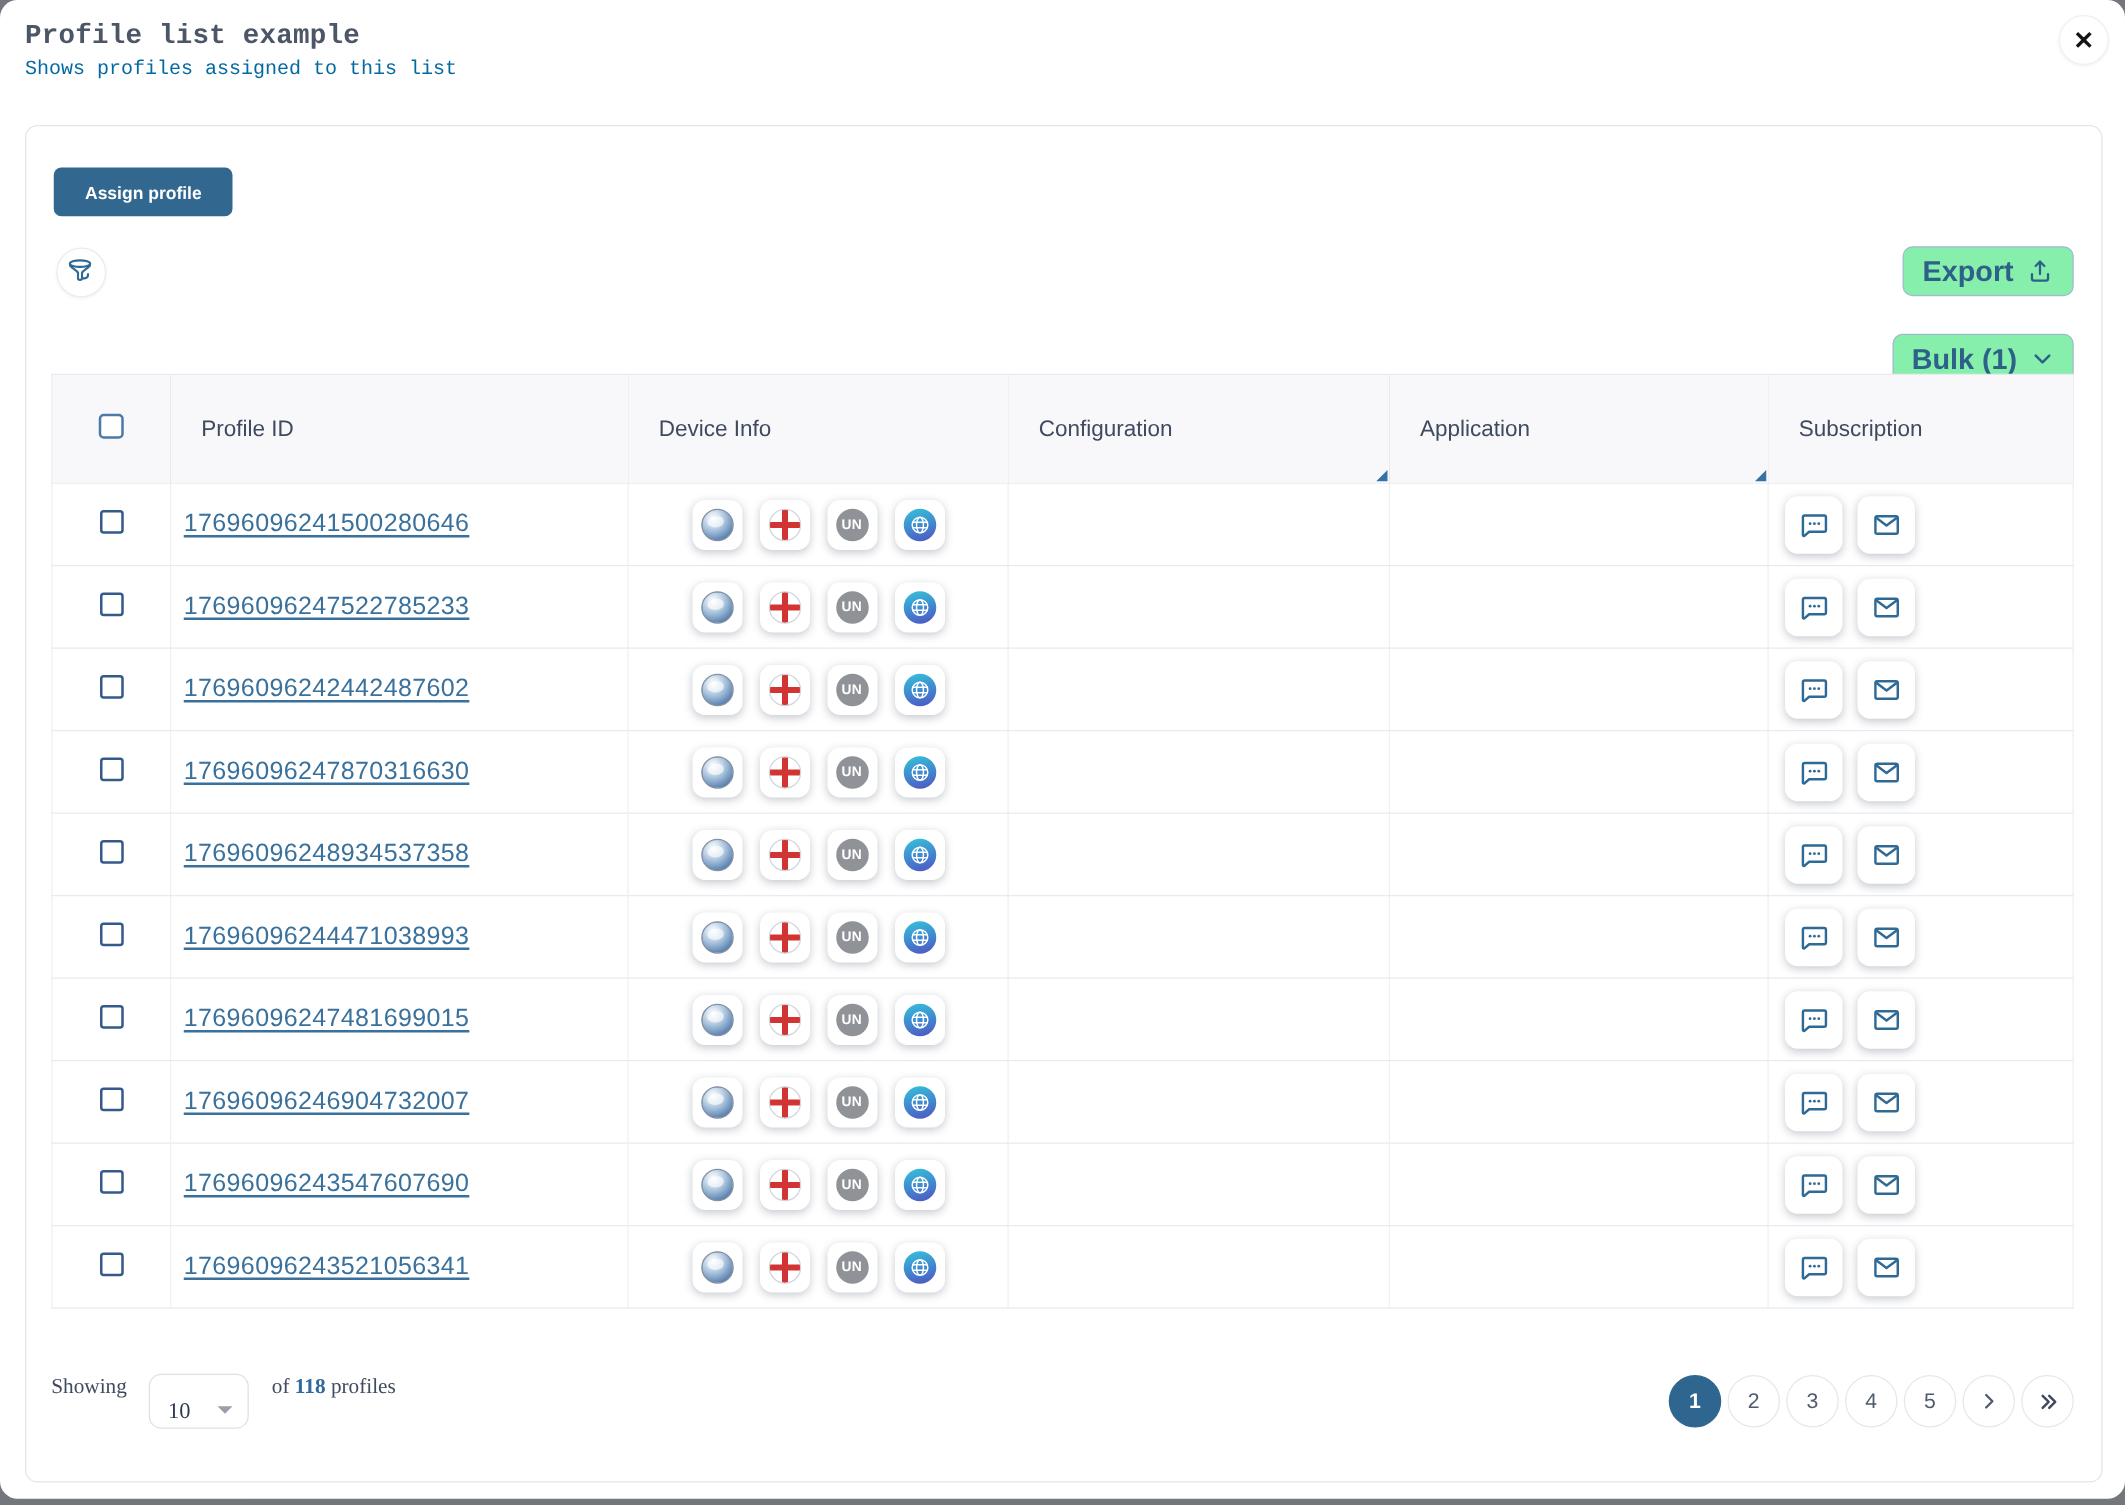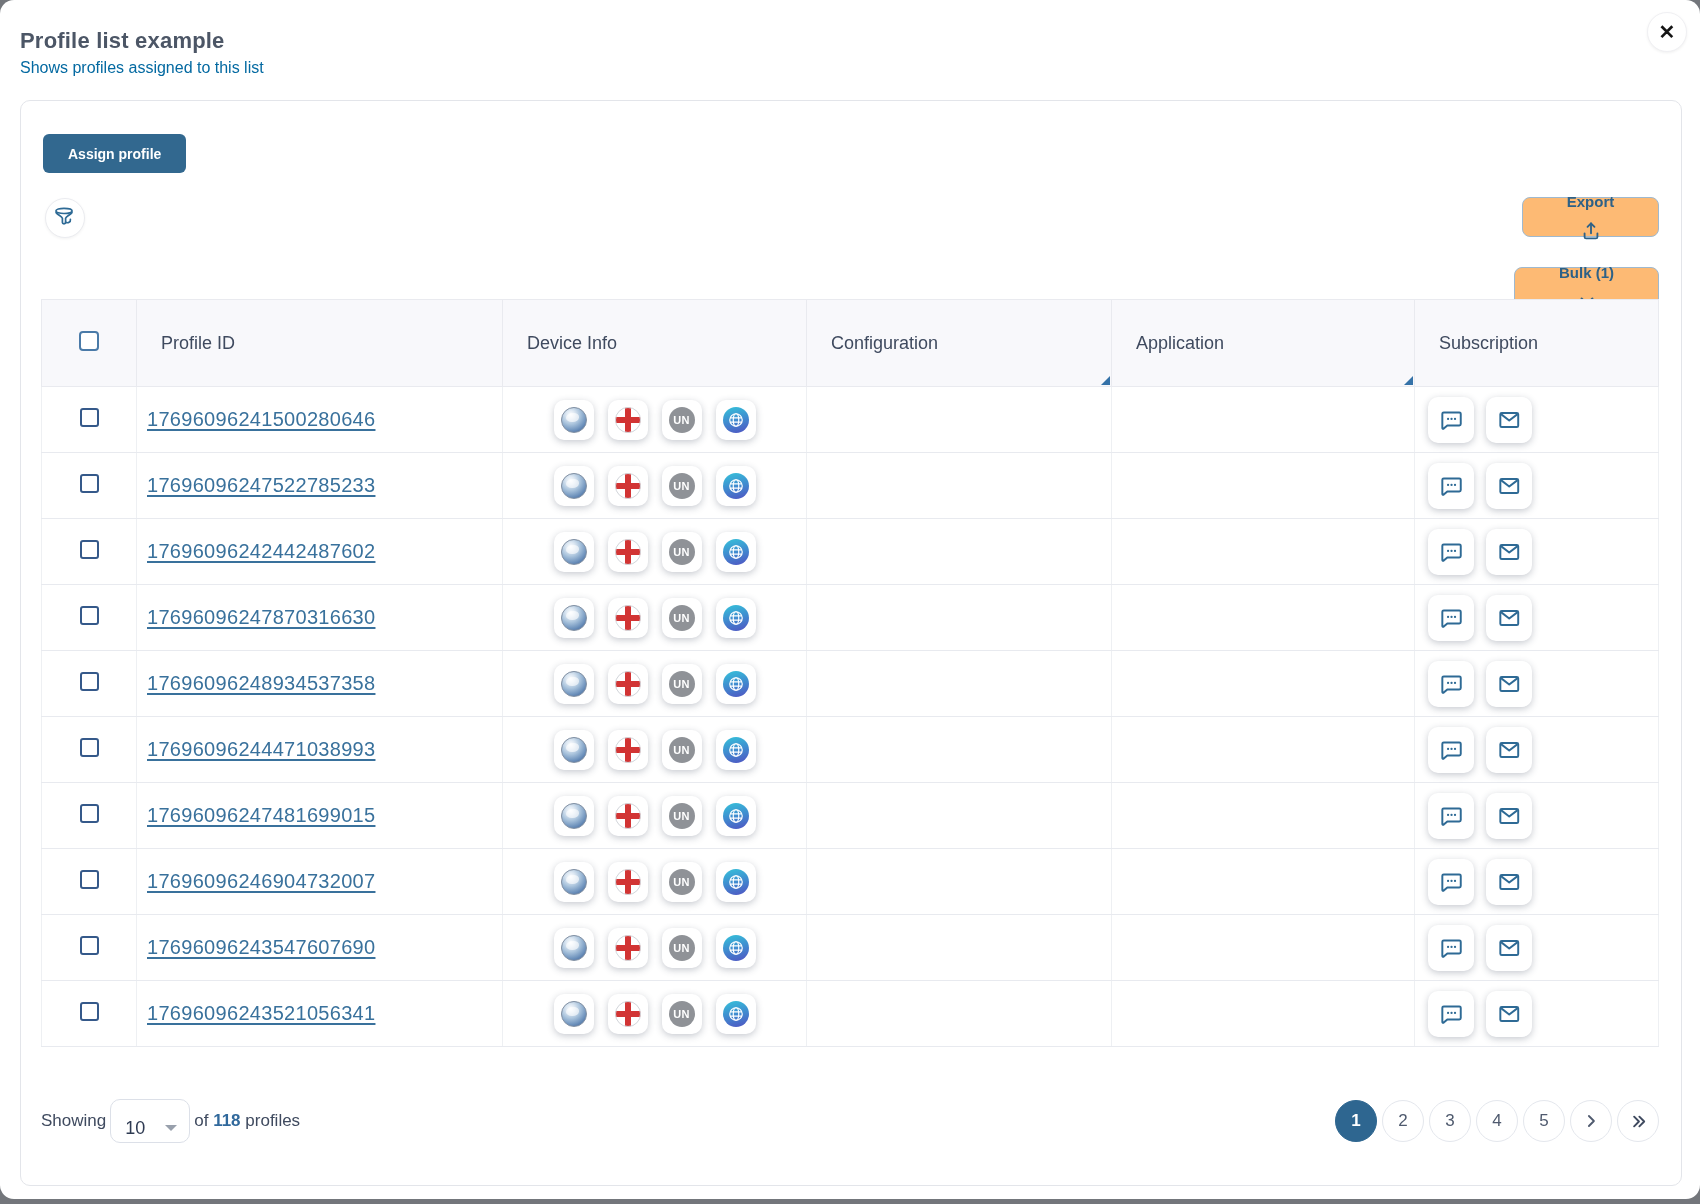--- a/index.html
+++ b/index.html
@@ -1,38 +1,38 @@
 <!DOCTYPE html>
 <html><head>
 <meta charset="utf-8">
 <style>
   html,body{margin:0;padding:0;width:1700px;height:1204px;overflow:hidden;
     font-family:"Liberation Sans", sans-serif;background:#73767b;}
   .modal{position:absolute;left:0;top:0;width:1700px;height:1199px;background:#ffffff;
     border-radius:14px;}
   
-  .m-header{position:absolute;left:20px;top:28px;}
+  .m-header{position:absolute;left:20px;top:16px;font-family:Liberation Mono, monospace;}
   .m-title{font-size:22px;font-weight:700;color:#4c5666;letter-spacing:.2px;}
   .m-sub{font-size:16px;color:#0369a1;margin-top:5px;}
   .close-btn{position:absolute;top:12px;right:13px;width:40px;height:40px;border-radius:50%;
     background:#fff;border:1px solid #f0f0f3;box-shadow:0 1px 3px rgba(0,0,0,.06);
     display:flex;align-items:center;justify-content:center;font-size:20px;font-weight:700;
     color:#141414;cursor:pointer;padding:0;}
   
   .panel{position:absolute;left:20px;top:100px;width:1660px;height:1084px;background:#fff;
     border:1px solid #e3e5ea;border-radius:10px;}
   .assign-btn{position:absolute;left:22px;top:33px;height:39px;padding:0 25px;border:none;
     border-radius:6px;background:#32688f;color:#fff;font-size:14px;font-weight:700;
     font-family:inherit;cursor:pointer;}
   .filter-btn{position:absolute;left:24px;top:97px;width:40px;height:40px;border-radius:50%;
     background:#fff;border:1px solid #ebecf0;box-shadow:0 1px 3px rgba(0,0,0,.05);
     display:flex;align-items:center;justify-content:center;cursor:pointer;padding:0;}
   .out-btn{position:absolute;right:22px;height:40px;border:1px solid #9fb9cf;border-radius:8px;
-    background:#fdba74;color:#2d6187;font-size:15px;font-weight:700;font-family:inherit;
-    display:flex;align-items:center;justify-content:center;gap:10px;cursor:pointer;flex-direction:column;}
+    background:#86efac;color:#2d6187;font-size:23px;font-weight:700;font-family:inherit;
+    display:flex;align-items:center;justify-content:center;gap:10px;cursor:pointer;}
   .export-btn{top:96px;width:137px;}
   .bulk-btn{top:166px;width:145px;}
   
   .table-wrap{position:absolute;left:20px;top:198px;width:1618px;}
   table{table-layout:fixed;border-collapse:collapse;width:1617px;}
   thead th{height:86px;background:#f8f8fb;border:1px solid #e9eaef;color:#3f4a5f;
     font-size:18px;font-weight:500;text-align:left;padding:0 0 0 24px;position:relative;}
   th.th-check,td.col-check{text-align:center;padding:0;}
   tbody td{height:65px;border:1px solid #eef0f3;border-bottom-color:#e8eaef;background:#fff;
     padding:0;}
@@ -58,21 +58,21 @@
     background:rgba(255,255,255,.6);border-radius:60% 45% 55% 50%;}
   .flag-en{background:
     linear-gradient(to right, transparent 39%, #d23434 39%, #d23434 61%, transparent 61%),
     linear-gradient(to bottom, transparent 39%, #d23434 39%, #d23434 61%, transparent 61%),
     #ffffff;border:1px solid #d2d5da;box-sizing:border-box;}
   .un-badge{background:#8f9297;color:#fff;font-size:11px;font-weight:700;letter-spacing:.3px;}
   .net-globe{background:linear-gradient(165deg,#35c3da 0%,#3f8ed0 48%,#5053c2 100%);}
   
   .footer{position:absolute;left:20px;right:22px;top:998px;height:44px;display:flex;
     align-items:center;justify-content:space-between;}
-  .show-group{display:flex;align-items:center;gap:4px;font-size:17px;color:#3f4a5f;}
+  .show-group{display:flex;gap:18px;font-size:17px;color:#3f4a5f;font-family:Liberation Serif, serif;}
   .size-select{width:80px;height:44px;border:1px solid #dce0e8;border-radius:10px;
     background:#fff;display:flex;align-items:center;justify-content:space-between;
     padding:14px 12px 0 14px;box-sizing:border-box;cursor:pointer;}
   .size-val{font-size:18px;color:#2e3a52;}
   .caret-down{width:0;height:0;border-left:6px solid transparent;
     border-right:6px solid transparent;border-top:6px solid #98a0ac;}
   .entries-line b{color:#31699c;font-weight:700;}
   .pagination{display:flex;align-items:center;gap:5px;}
   .pg-circle{width:42px;height:42px;border-radius:50%;background:#fff;border:1px solid #e4e7ed;
     color:#4f5a6e;font-size:17px;font-family:inherit;display:flex;align-items:center;

